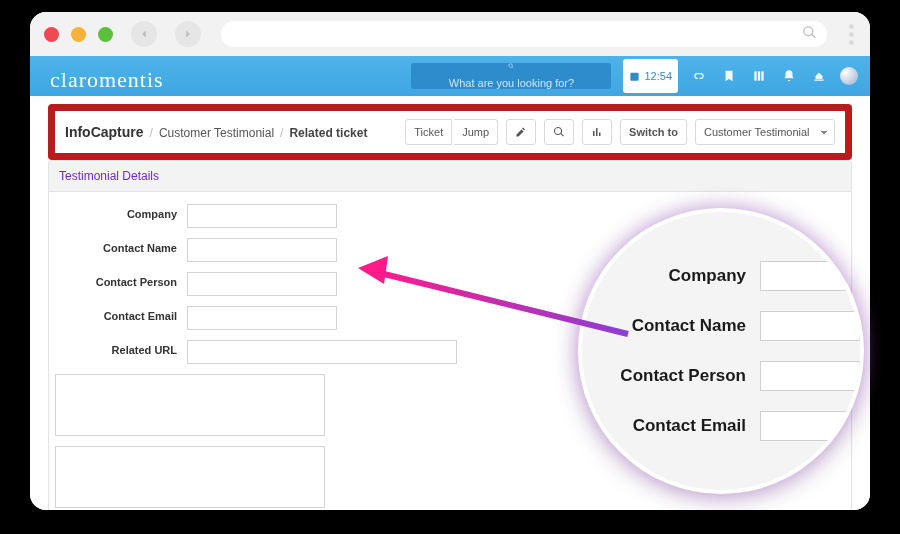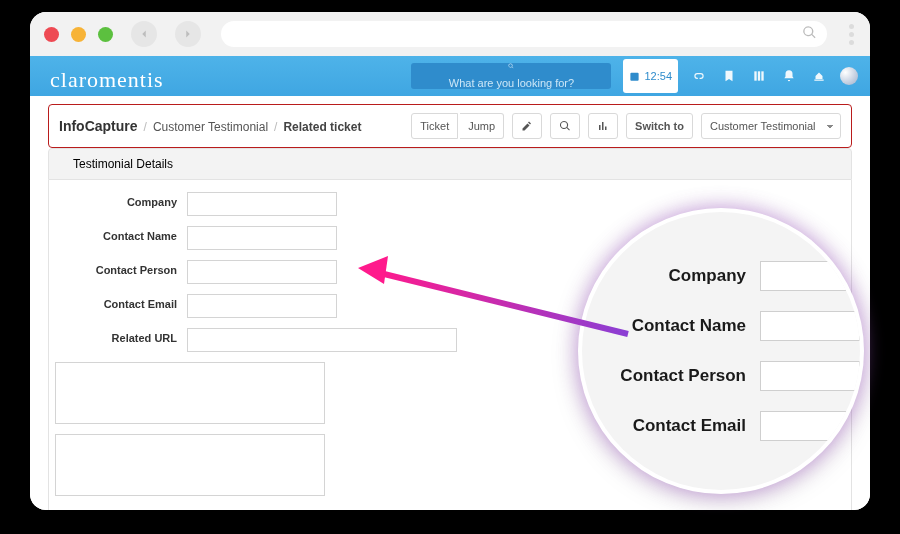--- a/index.html
+++ b/index.html
@@ -15,35 +15,35 @@
   .kebab { display:flex; flex-direction:column; gap:3px; padding:0 2px; }
   .kebab span { width:5px; height:5px; border-radius:50%; background:#dcdcdc; }
   .app-header { height: 40px; background: linear-gradient(#4eb3e9,#3fa6e2); display:flex; align-items:center; padding: 0 12px 0 20px; color:#fff; }
   .brand { font-family: Georgia, serif; font-size: 22px; letter-spacing: 1px; font-weight: 300; margin-top: 8px; }
   .hdr-search { margin-left: auto; background:#2f8ccc; height:26px; border-radius:3px; display:flex; align-items:center; padding:0 10px; gap:8px; width:200px; color:#cde7f7; font-size:11px;flex-direction:column; }
   .hdr-time { margin-left: 12px; background:#fff; color:#2f8ccc; font-size:11px; height:34px; border-radius:3px; display:flex; align-items:center; padding:0 6px; gap:4px; }
   .hdr-icons { display:flex; gap:16px; align-items:center; margin-left: 14px; }
   .hdr-icons svg { width:14px; height:14px; fill:#fff; opacity:.92; }
   .avatar { width:18px; height:18px; border-radius:50%; background: radial-gradient(circle at 30% 30%, #fff, #9baecb); margin-left:14px; }
   .content { padding: 8px 18px; background:#fff; }
-  .toolbar { border:1px solid #b91c1c; border-radius:4px; padding:8px 10px; display:flex; align-items:center; font-size:12px; color:#555; }
+  .toolbar { border:7px solid #b91c1c; border-radius:4px; padding:8px 10px; display:flex; align-items:center; font-size:12px; color:#555; }
   .crumbs { display:flex; gap:6px; align-items:baseline; }
   .crumbs .cap { font-weight:700; color:#333; font-size:14px; }
   .crumbs .sep { color:#bbb; }
   .crumbs .cur { font-weight:600; color:#444; }
   .tool-right { margin-left:auto; display:flex; align-items:center; gap:2px; }
   .btn { border:1px solid #d9d9d9; background:#fff; font-size:11px; height:26px; padding:0 8px; display:flex; align-items:center; justify-content:center; color:#555; }
   .seg-left { border-radius:3px 0 0 3px; }
   .seg-right { border-radius:0 3px 3px 0; border-left:none; }
   .btn.icon { width:30px; margin-left:6px; border-radius:3px; }
   .btn.switch { margin-left:6px; border-radius:3px; font-weight:600; }
   .sel { border:1px solid #d9d9d9; height:26px; font-size:11px; padding:0 24px 0 8px; margin-left:6px; border-radius:3px; background:#fff; color:#555; appearance:none; background-image: linear-gradient(45deg, transparent 50%, #888 50%), linear-gradient(135deg, #888 50%, transparent 50%); background-position: right 10px top 11px, right 6px top 11px; background-size:4px 4px,4px 4px; background-repeat:no-repeat; }
   .req { font-size:11px; color:#888; margin:12px 0 6px; }
   .req .ast { color:#d33; }
-  .panel-head { background:#f3f3f3; border:1px solid #e3e3e3; border-radius:4px 4px 0 0; padding:8px 24px; font-size:12px; color:#000000; }
+  .panel-head { background:#f3f3f3; border:1px solid #e3e3e3; border-radius:4px 4px 0 0; padding:8px 10px; font-size:12px; color:#6d28d9; }
   .form { border:1px solid #e3e3e3; border-top:none; padding:12px 6px 6px; }
   .row { display:flex; margin-bottom:10px; }
   .lbl { width:132px; text-align:right; font-size:11px; font-weight:700; color:#333; padding:4px 10px 0 0; line-height:1.2; }
   .inp { border:1px solid #d4d4d4; height:24px; font-size:12px; padding:0 4px; }
   .w-sm { width:150px; } .w-md { width:270px; }
   .ta { border:1px solid #d4d4d4; width:270px; height:62px; padding:4px; font-family:inherit; font-size:12px; resize:none; }
 
   
   .zoom { position:absolute; top:212px; right:40px; width:278px; height:278px; border-radius:50%; background:#f4f4f4; box-shadow: 0 0 0 4px #fff, 0 0 18px 6px rgba(180,100,220,.45), 0 4px 30px rgba(0,0,0,.25); overflow:hidden; display:flex; flex-direction:column; justify-content:center; padding-left:28px; }
   .zrow { display:flex; align-items:center; margin:10px 0; }

